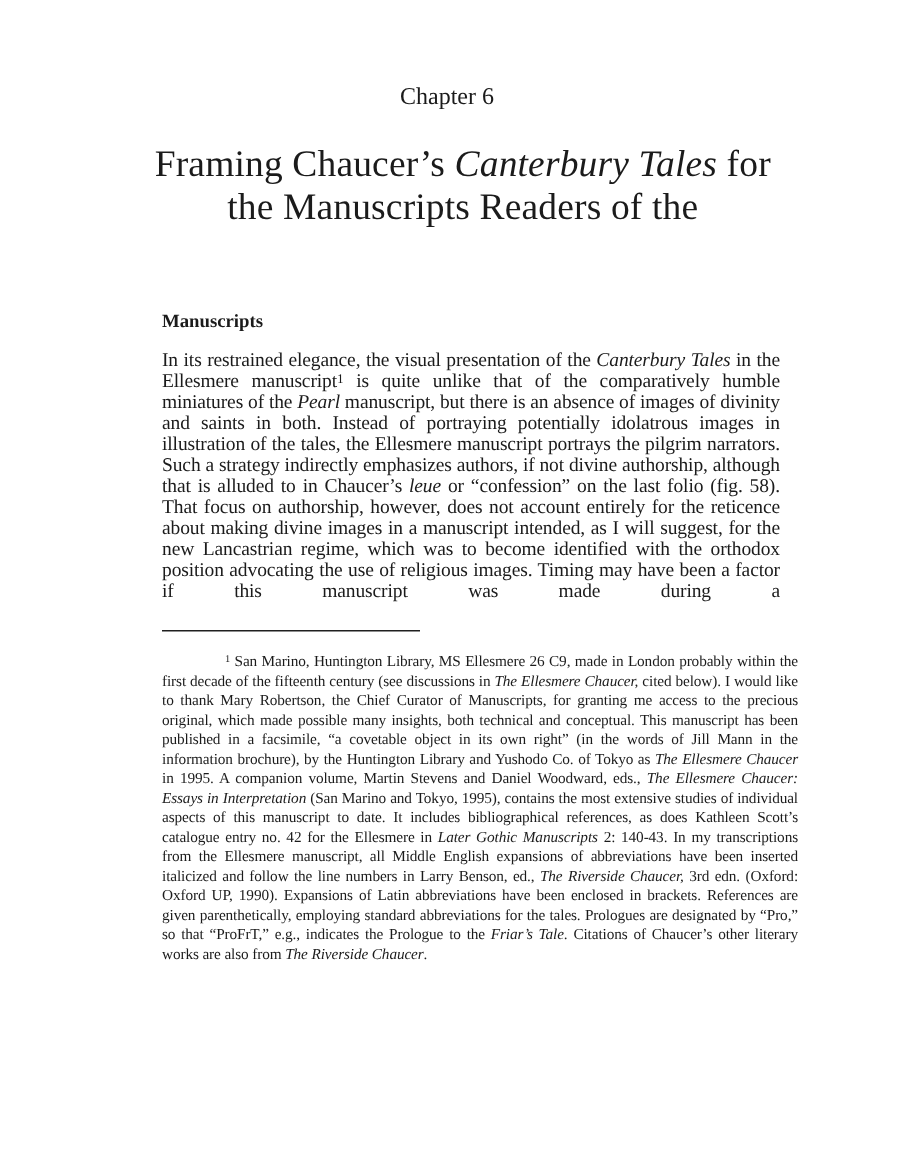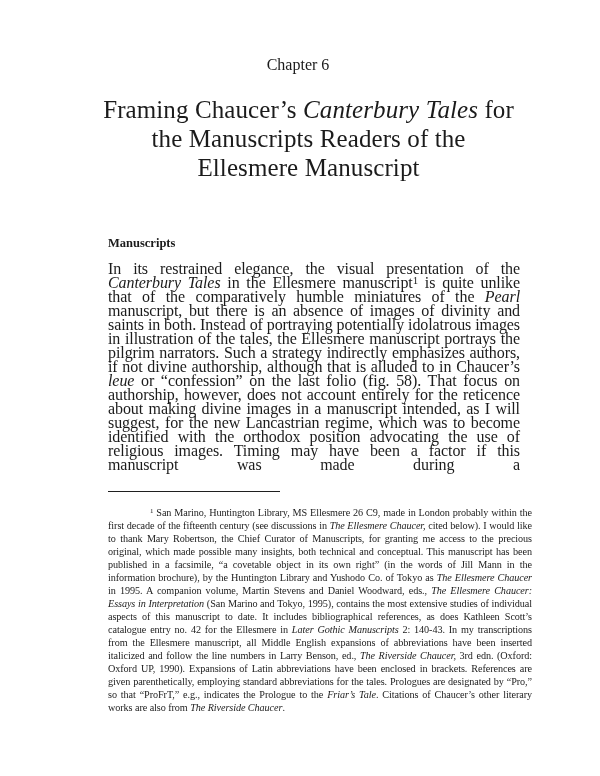--- a/index.html
+++ b/index.html
@@ -30,21 +30,21 @@
     padding-left: 21px;
   }
   .section-heading {
     margin: 54px 64px 0 108px;
     font-size: 12.5px;
     line-height: 15px;
     font-weight: bold;
   }
   .body-paragraph {
     margin: 11px 76px 0 108px;
-    font-size: 16px;
+    font-size: 13px;
     line-height: 14px;
     letter-spacing: -0.08px;
     text-align: justify;
     text-align-last: justify;
   }
   .footnote-rule {
     margin: 19px 0 0 108px;
     width: 172px;
     height: 0;
     border-top: 1.8px solid #1f1f1f;
@@ -68,21 +68,20 @@
 </head>
 <body>
 
 <div class="page">
 
   <div class="chapter-label">Chapter 6</div>
 
   <h1 class="chapter-title">
     <div class="title-line"><span>Framing Chaucer’s </span><span class="it">Canterbury Tales</span><span> for</span></div>
     <div class="title-line"><span>the Manuscripts Readers of the</span></div>
-    <div class="title-line"><span>Ellesmere Manuscript</span></div>
   </h1>
 
   <div class="section-heading">Manuscripts</div>
 
   <p class="body-paragraph"><span>In its restrained elegance, the visual presentation of the </span><span class="it">Canterbury Tales</span><span> in the Ellesmere manuscript</span><span class="sup">1</span><span> is quite unlike that of the comparatively humble miniatures of the </span><span class="it">Pearl</span><span> manuscript, but there is an absence of images of divinity and saints in both. Instead of portraying potentially idolatrous images in illustration of the tales, the Ellesmere manuscript portrays the pilgrim narrators. Such a strategy indirectly emphasizes authors, if not divine authorship, although that is alluded to in Chaucer’s </span><span class="it">leue</span><span> or “confession” on the last folio (fig. 58). That focus on authorship, however, does not account entirely for the reticence about making divine images in a manuscript intended, as I will suggest, for the new Lancastrian regime, which was to become identified with the orthodox position advocating the use of religious images. Timing may have been a factor if this manuscript was made during a</span></p>
 
   <div class="footnote-rule"></div>
 
   <p class="footnote-text"><span class="sup">1</span><span> San Marino, Huntington Library, MS Ellesmere 26 C9, made in London probably within the first decade of the fifteenth century (see discussions in </span><span class="it">The Ellesmere Chaucer,</span><span> cited below). I would like to thank Mary Robertson, the Chief Curator of Manuscripts, for granting me access to the precious original, which made possible many insights, both technical and conceptual. This manuscript has been published in a facsimile, “a covetable object in its own right” (in the words of Jill Mann in the information brochure), by the Huntington Library and Yushodo Co. of Tokyo as </span><span class="it">The Ellesmere Chaucer</span><span> in 1995. A companion volume, Martin Stevens and Daniel Woodward, eds., </span><span class="it">The Ellesmere Chaucer: Essays in Interpretation</span><span> (San Marino and Tokyo, 1995), contains the most extensive studies of individual aspects of this manuscript to date. It includes bibliographical references, as does Kathleen Scott’s catalogue entry no. 42 for the Ellesmere in </span><span class="it">Later Gothic Manuscripts</span><span> 2: 140-43. In my transcriptions from the Ellesmere manuscript, all Middle English expansions of abbreviations have been inserted italicized and follow the line numbers in Larry Benson, ed., </span><span class="it">The Riverside Chaucer,</span><span> 3rd edn. (Oxford: Oxford UP, 1990). Expansions of Latin abbreviations have been enclosed in brackets. References are given parenthetically, employing standard abbreviations for the tales. Prologues are designated by “Pro,” so that “ProFrT,” e.g., indicates the Prologue to the </span><span class="it">Friar’s Tale</span><span>. Citations of Chaucer’s other literary works are also from </span><span class="it">The Riverside Chaucer</span><span>.</span></p>
 

